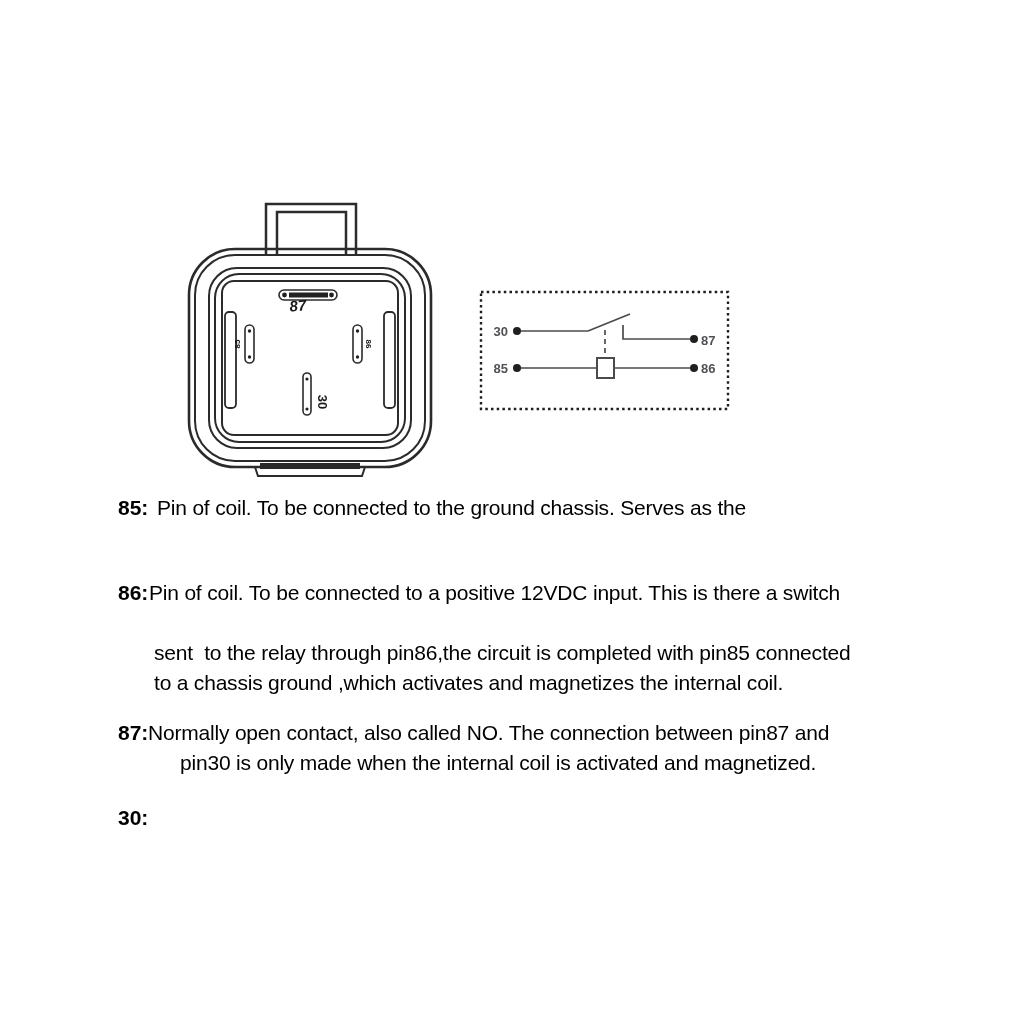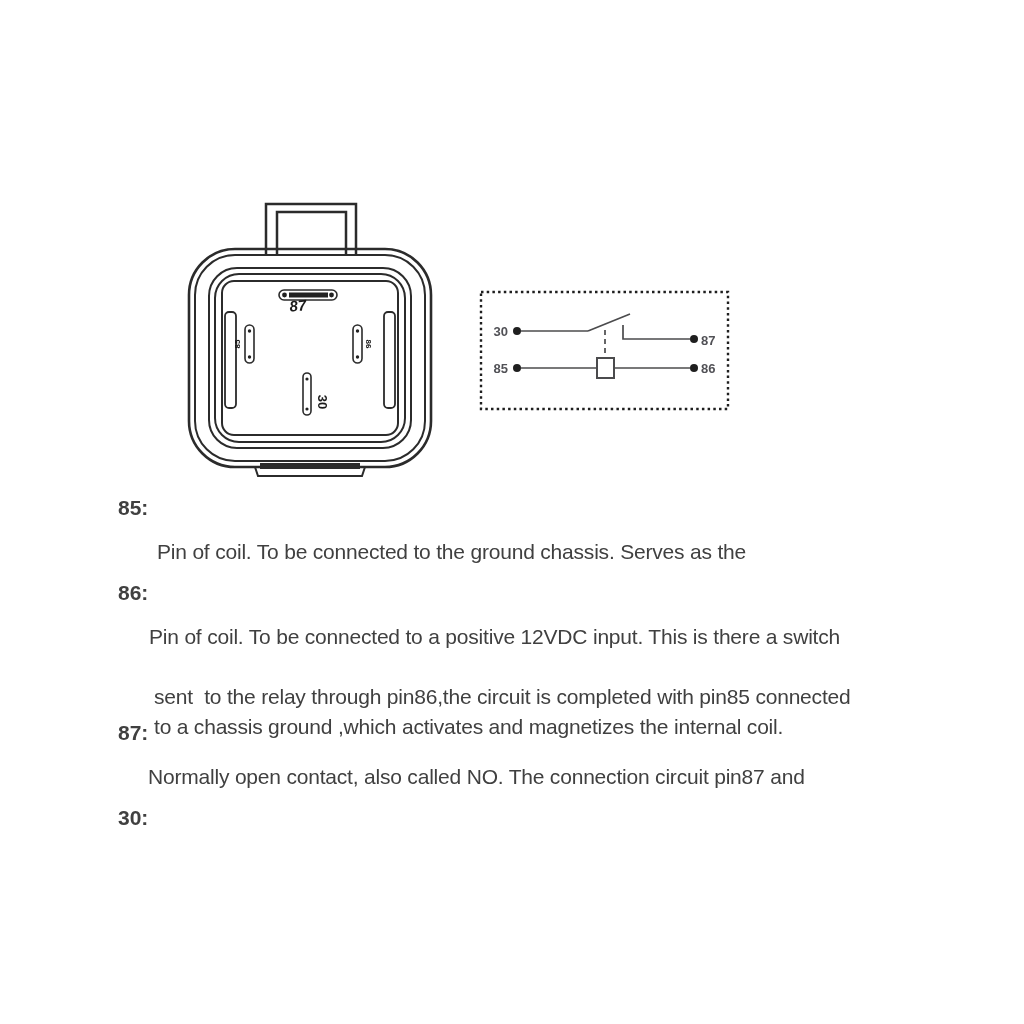--- a/index.html
+++ b/index.html
@@ -5,23 +5,23 @@
   html,body{margin:0;padding:0;background:#ffffff;}
   .page{
     position:relative;
     width:1024px;height:1024px;
     background:#ffffff;
     font-family:"Liberation Sans", sans-serif;
     overflow:hidden;
   }
   svg text{font-family:"Liberation Sans", sans-serif;}
   .diagram{position:absolute;}
-  .note-block{position:absolute;color:#404040;font-size:21px;}
+  .note-block{position:absolute;color:#000000;font-size:21px;}
   .note-label{position:absolute;left:0;top:0;font-weight:700;white-space:pre;}
-  .note-line{position:absolute;white-space:pre;letter-spacing:-0.2px;margin-top:44px;}
+  .note-line{position:absolute;white-space:pre;letter-spacing:-0.2px;}
 </style>
 </head>
 <body>
 
 <div class="page">
 
   <svg class="diagram" style="left:185px;top:196px" width="252" height="284" viewBox="0 0 252 284">
     <g fill="none" stroke="#2b2b2b">
       <g>
         <path d="M81,58 L81,8 L171,8 L171,58" stroke-width="2.5"></path>
@@ -104,21 +104,22 @@
 
     <div class="note-block" style="left:118px;top:581px;width:820px;height:120px">
       <span class="note-label">86:</span>
       <div class="note-line" style="left:31px;top:0">Pin of coil. To be connected to a positive 12VDC input. This is there a switch</div>
       <div class="note-line" style="left:36px;top:60px">sent  to the relay through pin86,the circuit is completed with pin85 connected</div>
       <div class="note-line" style="left:36px;top:90px">to a chassis ground ,which activates and magnetizes the internal coil.</div>
     </div>
 
     <div class="note-block" style="left:118px;top:721px;width:820px;height:60px">
       <span class="note-label">87:</span>
-      <div class="note-line" style="left:30px;top:0">Normally open contact, also called NO. The connection circuit pin87 and</div>
+      <div class="note-line" style="left:30px;top:0">Normally open contact, also called NO. The connection between pin87 and</div>
+      <div class="note-line" style="left:62px;top:30px">pin30 is only made when the internal coil is activated and magnetized.</div>
     </div>
 
     <div class="note-block" style="left:118px;top:806px;width:820px;height:60px">
       <span class="note-label">30:</span>
     </div>
 
   </div>
 </div>
 
 </body></html>

